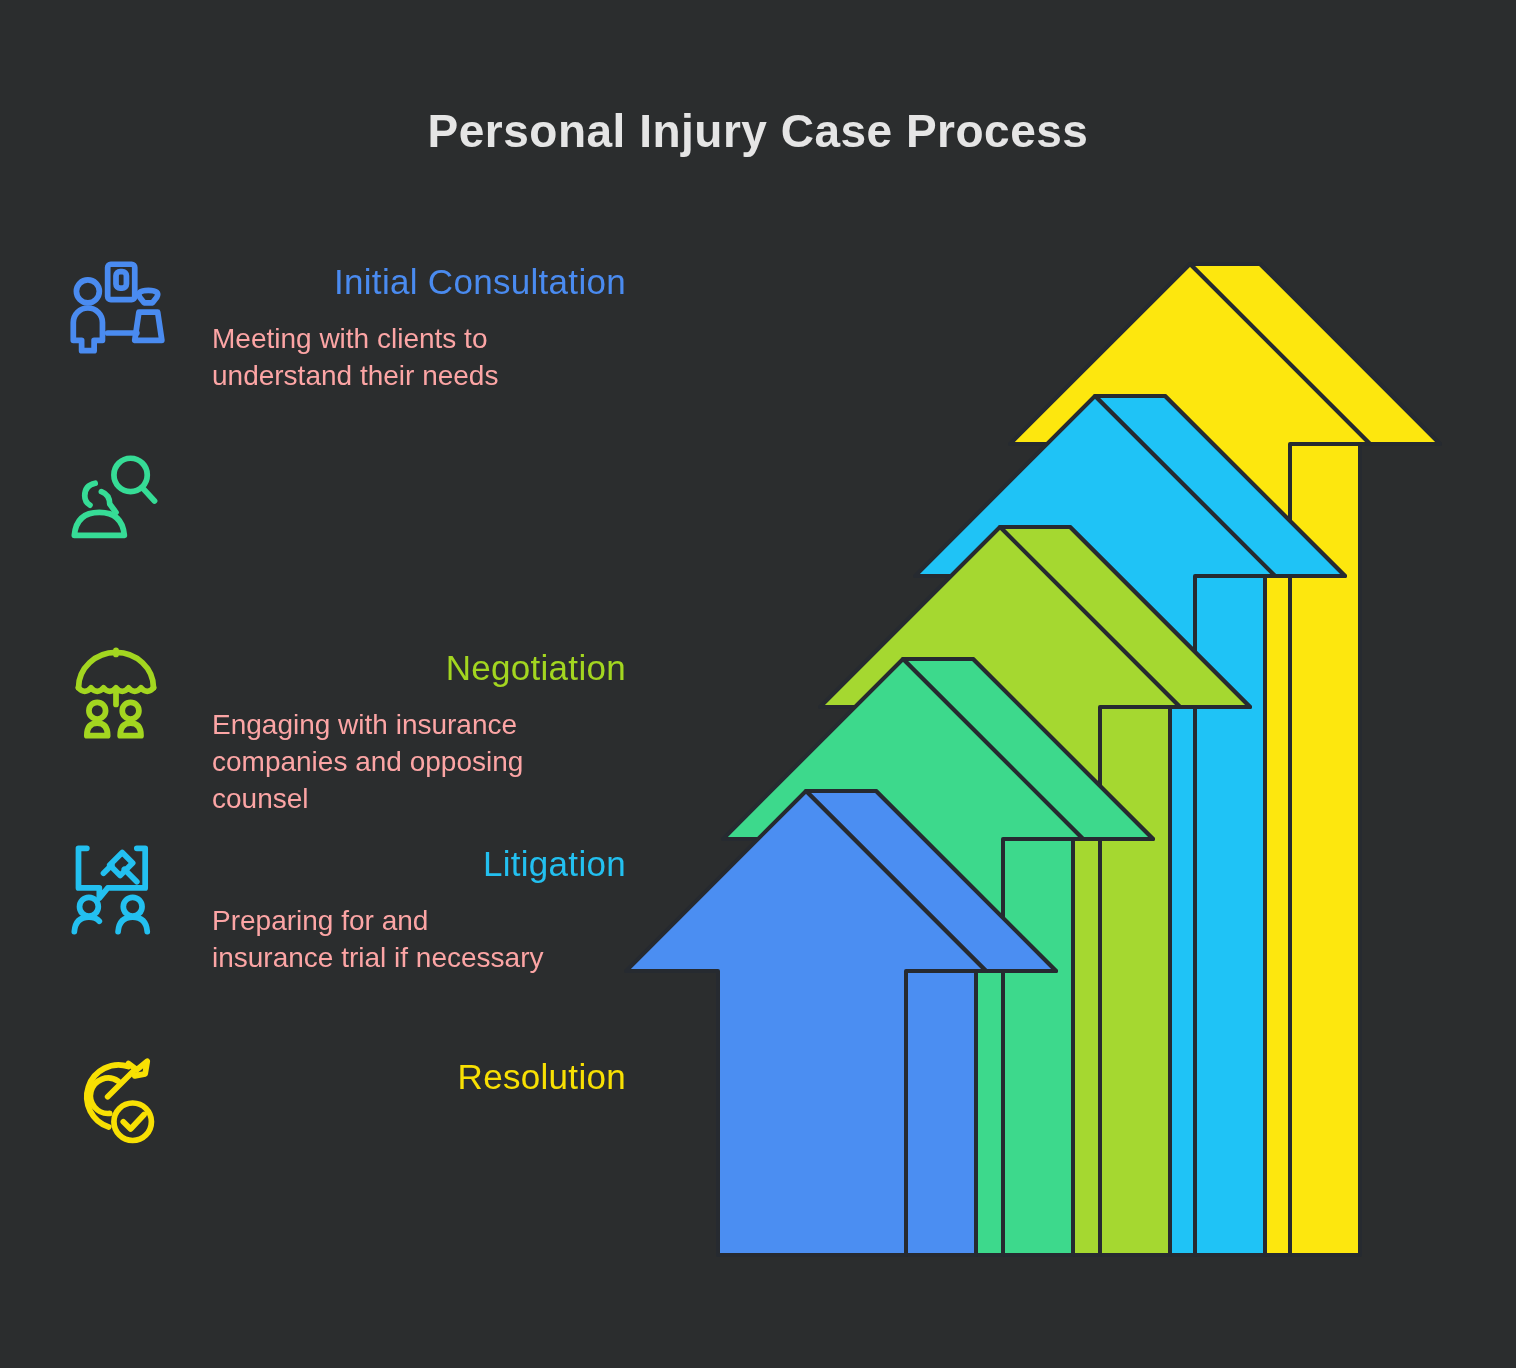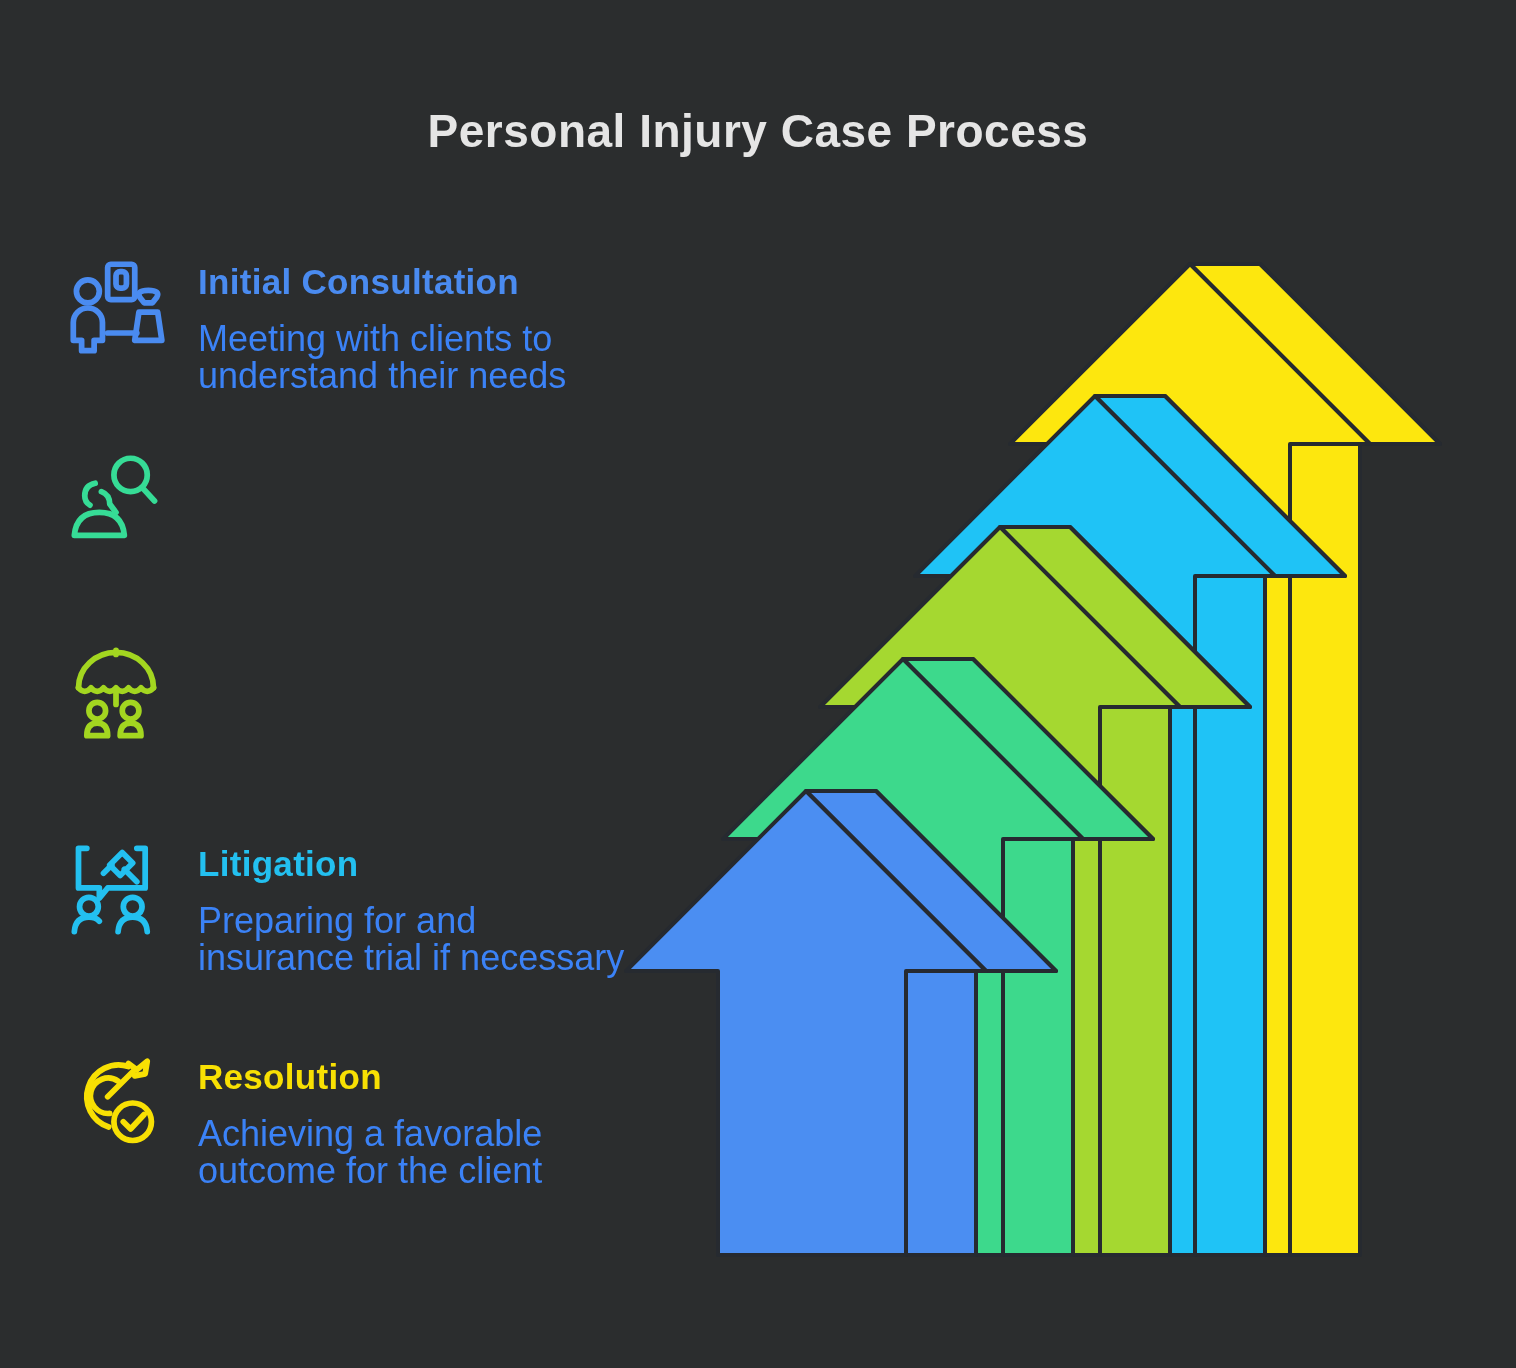--- a/index.html
+++ b/index.html
@@ -14,25 +14,26 @@
     letter-spacing:.5px;margin:0;
   }
   .steps{position:absolute;left:66px;top:0;width:560px;}
   .step{position:absolute;left:0;width:560px;}
   .step .icon{
     position:absolute;left:0;top:0;width:100px;height:100px;color:var(--c);
   }
   .step .icon svg{width:100px;height:100px;display:block;}
   .step .content{margin-left:132px;padding-top:4px;}
   .step h2{
-    margin:0 0 18px 0;font-size:35px;font-weight:700;color:var(--c);
+    margin:0 0 18px 0;font-size:35px;font-weight:400;color:var(--c);
     letter-spacing:.3px;
+    text-align:right;
   }
   .step p{
-    margin:0;font-size:36px;line-height:37px;color:#3b82f6;
+    margin:14px;font-size:28px;line-height:37px;color:#fca5a5;
     white-space:pre-line;font-weight:400;
   }
   .s1{top:258px}
   .s2{top:452px}
   .s3{top:644px}
   .s4{top:840px}
   .s5{top:1053px}
   .arrows-layer{position:absolute;left:0;top:0;width:1516px;height:1368px;}
 </style>
 </head>
@@ -99,20 +100,26 @@
         <path d="M48 6 v4"></path>
         <path d="M12 42 a36 34 0 0 1 72 0"></path>
         <path d="M12 42 q6 7 12 0 q6 7 12 0 q6 7 12 0 q6 7 12 0 q6 7 12 0 q6 7 12 0"></path>
         <path d="M48 46 v12"></path>
         <circle cx="30" cy="64" r="8"></circle>
         <circle cx="62" cy="64" r="8"></circle>
         <path d="M20 88 q0 -12 10 -12 q10 0 10 12 z"></path>
         <path d="M52 88 q0 -12 10 -12 q10 0 10 12 z"></path>
       </svg>
     </span>
+    <div class="content">
+      <h2>Negotiation</h2>
+      <p>Engaging with insurance
+companies and opposing
+counsel</p>
+    </div>
   </div>
 
   <div class="step s4" style="--c: #23c0f0;">
     <span class="icon">
       <svg viewBox="0 0 96 96" fill="none" stroke="currentColor" stroke-width="5.5" stroke-linecap="round" stroke-linejoin="round">
         <path d="M20 8 h-8 v38 h20 v10 l8 -10 h36 v-38 h-8"></path>
         <path d="M42 24 l12 -12 l10 10 l-12 12 z"></path>
         <path d="M56 28 l12 12"></path>
         <path d="M36 32 l8 -8"></path>
         <circle cx="22" cy="64" r="9"></circle>
@@ -134,18 +141,16 @@
         <path d="M60 13 A30 30 0 1 0 41 71"></path>
         <path d="M50 27 A17 17 0 1 0 42 58"></path>
         <path d="M40 42 L66 16"></path>
         <path d="M60 10 l8 6 10 -8 -2 12 -10 2"></path>
         <circle cx="64" cy="66" r="18"></circle>
         <path d="M55 66 l7 7 l13 -14"></path>
       </svg>
     </span>
     <div class="content">
       <h2>Resolution</h2>
-      <p>Achieving a favorable
-outcome for the client</p>
     </div>
   </div>
 
 </div>
 
 </body></html>

